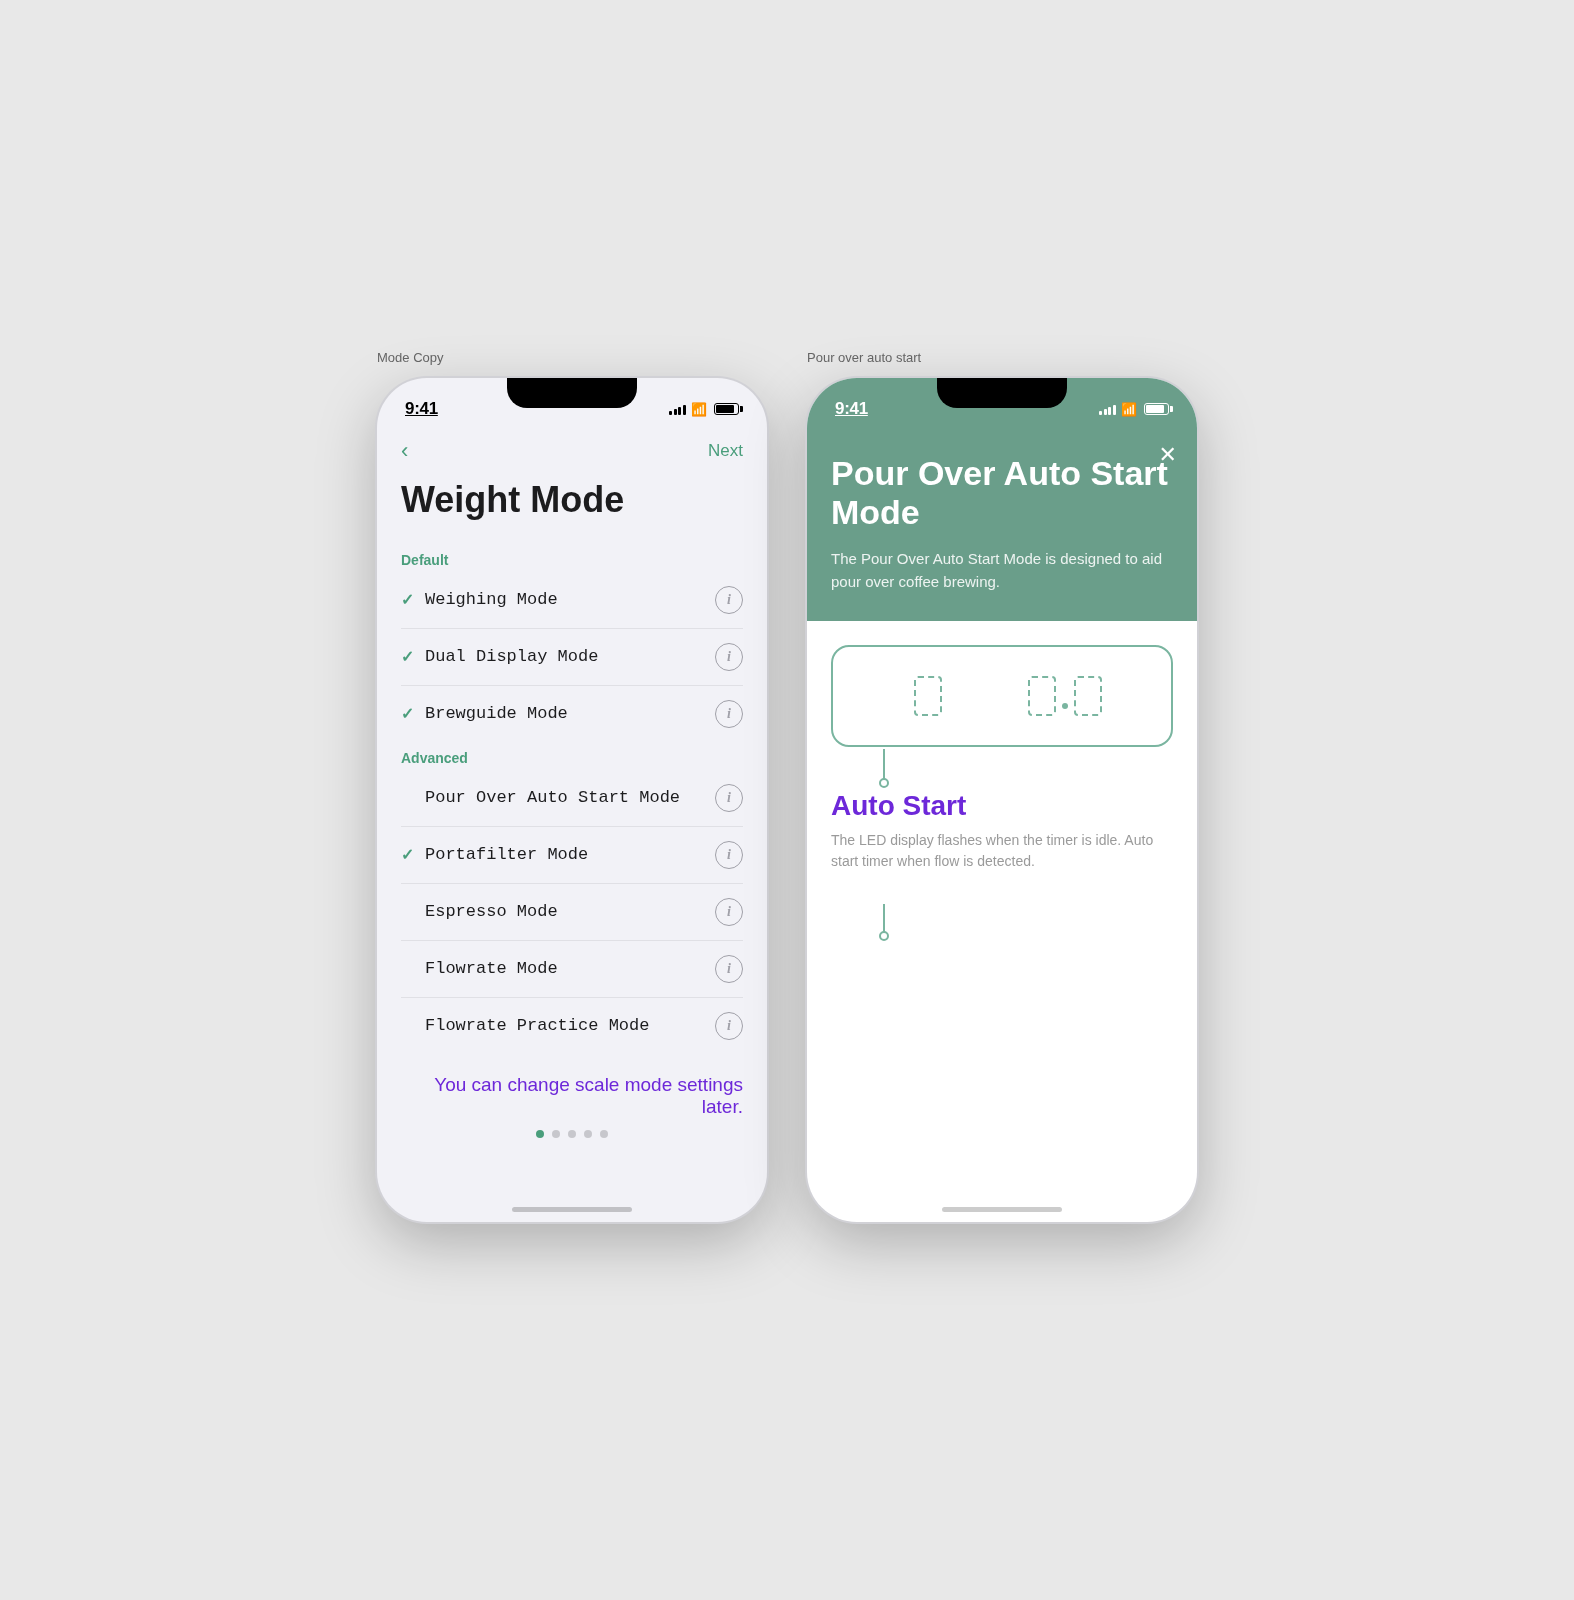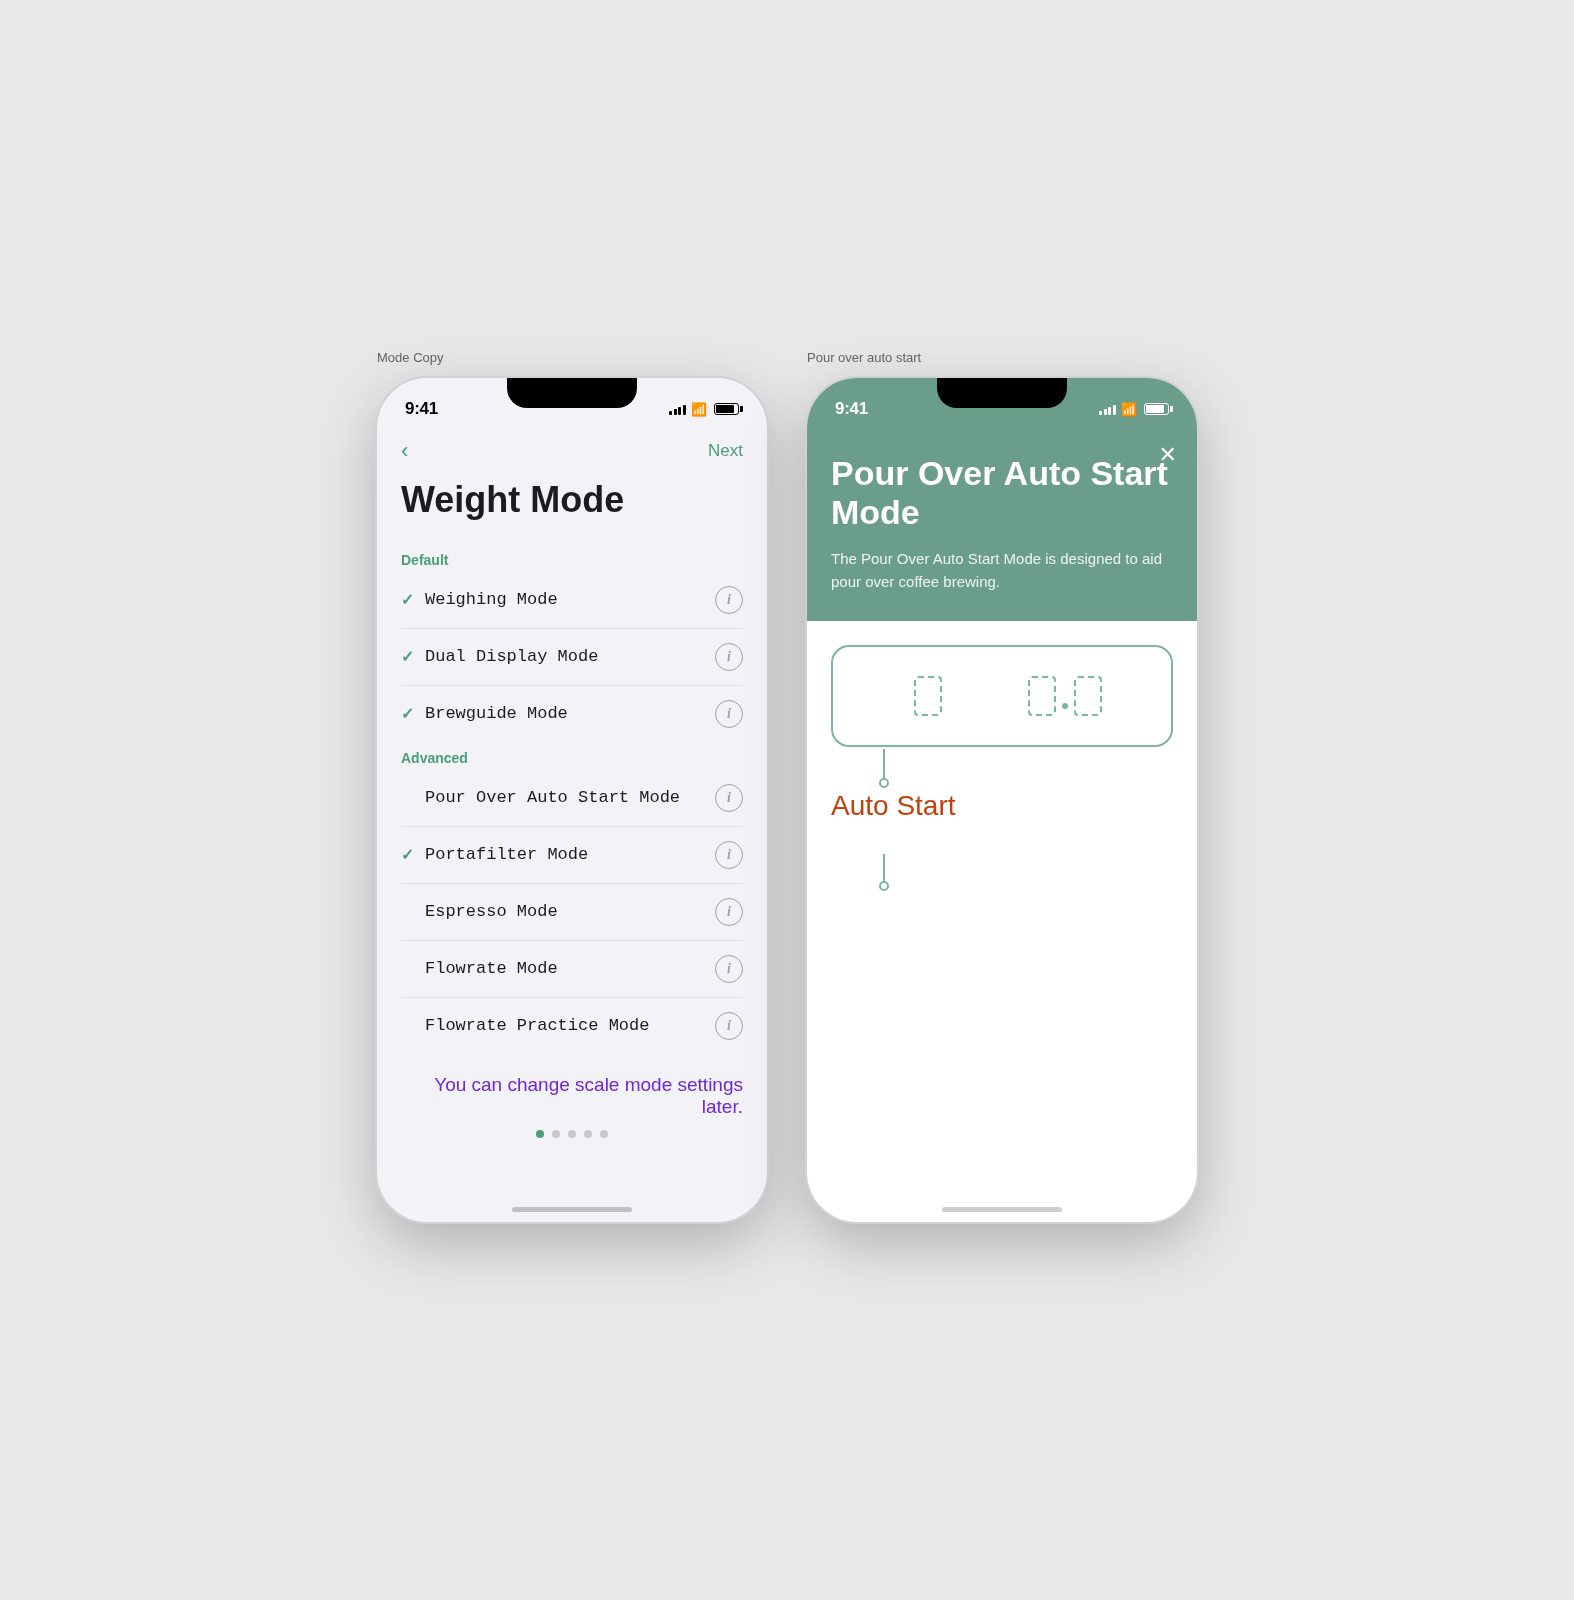--- a/index.html
+++ b/index.html
@@ -61,20 +61,21 @@
       height: 48px;
       position: relative;
       z-index: 5;
     }
 
     .status-time {
       font-size: 17px;
       font-weight: 600;
       color: #000;
       letter-spacing: -0.3px;
+      text-decoration: underline;
     }
 
     .status-icons {
       display: flex;
       align-items: center;
       gap: 6px;
     }
 
     .signal-icon {
       display: flex;
@@ -296,22 +297,22 @@
       background: #fff;
     }
 
     
     .diagram-section {
       margin-bottom: 32px;
     }
 
     .diagram-label {
       font-size: 28px;
-      font-weight: 400;
-      color: #c2410c;
+      font-weight: 700;
+      color: #6d28d9;
       margin-bottom: 8px;
     }
 
     .diagram-desc {
       font-size: 14px;
       color: #9a9a9a;
       line-height: 1.5;
       margin-bottom: 16px;
     }
 
@@ -531,20 +532,21 @@
             </div>
           </div>
 
           <div style="display:flex;flex-direction:column;align-items:flex-start;width:100%;padding-left:52px;margin:2px 0;">
             <div style="width:2px;height:30px;background:#7ab5a0;margin-left:0;"></div>
             <div style="width:10px;height:10px;border:2px solid #7ab5a0;border-radius:50%;background:#fff;margin-left:-4px;margin-top:-1px;"></div>
           </div>
         </div>
 
         <div class="diagram-label">Auto Start</div>
+        <div class="diagram-desc">The LED display flashes when the timer is idle. Auto start timer when flow is detected.</div>
       </div>
 
       <div style="display:flex;flex-direction:column;align-items:flex-start;width:100%;padding-left:52px;margin-bottom:4px;">
         <div style="width:2px;height:28px;background:#7ab5a0;"></div>
         <div style="width:10px;height:10px;border:2px solid #7ab5a0;border-radius:50%;background:#fff;margin-left:-4px;margin-top:-1px;"></div>
       </div>
 
 
     </div>
 

